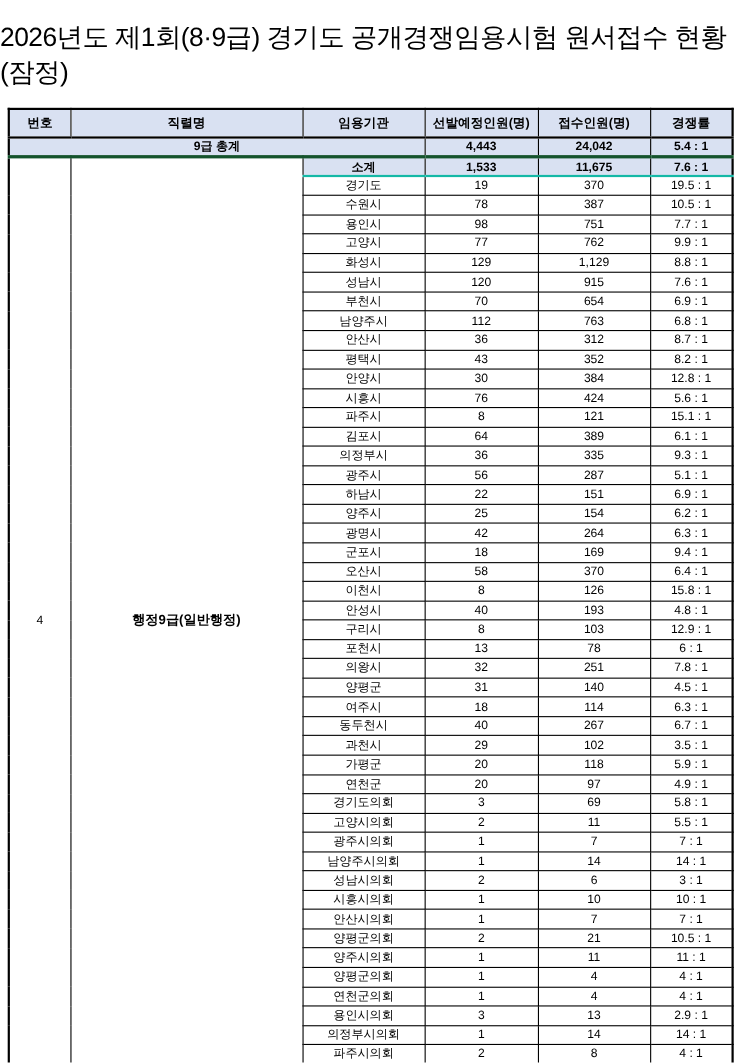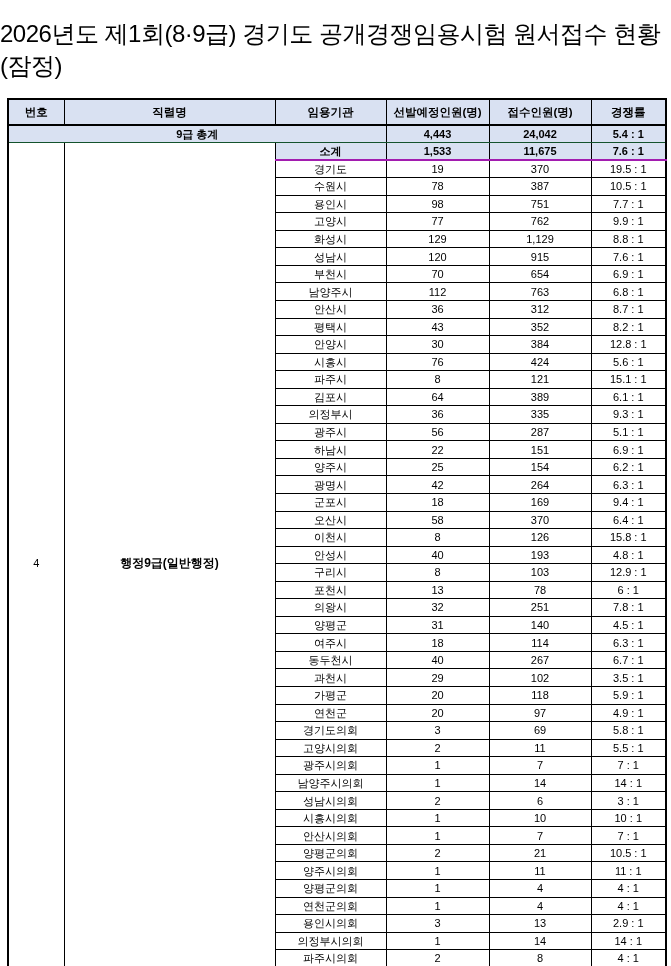--- a/index.html
+++ b/index.html
@@ -35,22 +35,22 @@
     background:#D9E1F2;
     font-weight:bold;
     border-bottom:2px solid #000;
     height:24px;
     font-size:11.5px;
     margin-left:48px;
   }
   .status-table tbody tr{height:17.55px;}
   .shade{background:#D9E1F2;}
   .bold{font-weight:bold;}
-  tr.grand-total td{border-bottom:1px solid #14532d;margin-left:36px;}
-  tr.subtotal td.shade{border-bottom:2px solid #a21caf;}
+  tr.grand-total td{border-bottom:3px solid #14532d;margin-left:36px;}
+  tr.subtotal td.shade{border-bottom:2px solid #14b8a6;}
   td.series-cell{font-size:12px;font-weight:bold;margin-left:24px;}
   
   col.c-no{width:56px;}
   col.c-series{width:211px;}
   col.c-agency{width:111px;}
   col.c-planned{width:103px;}
   col.c-applicants{width:102px;}
   col.c-ratio{width:75px;}
 </style>
 </head>

